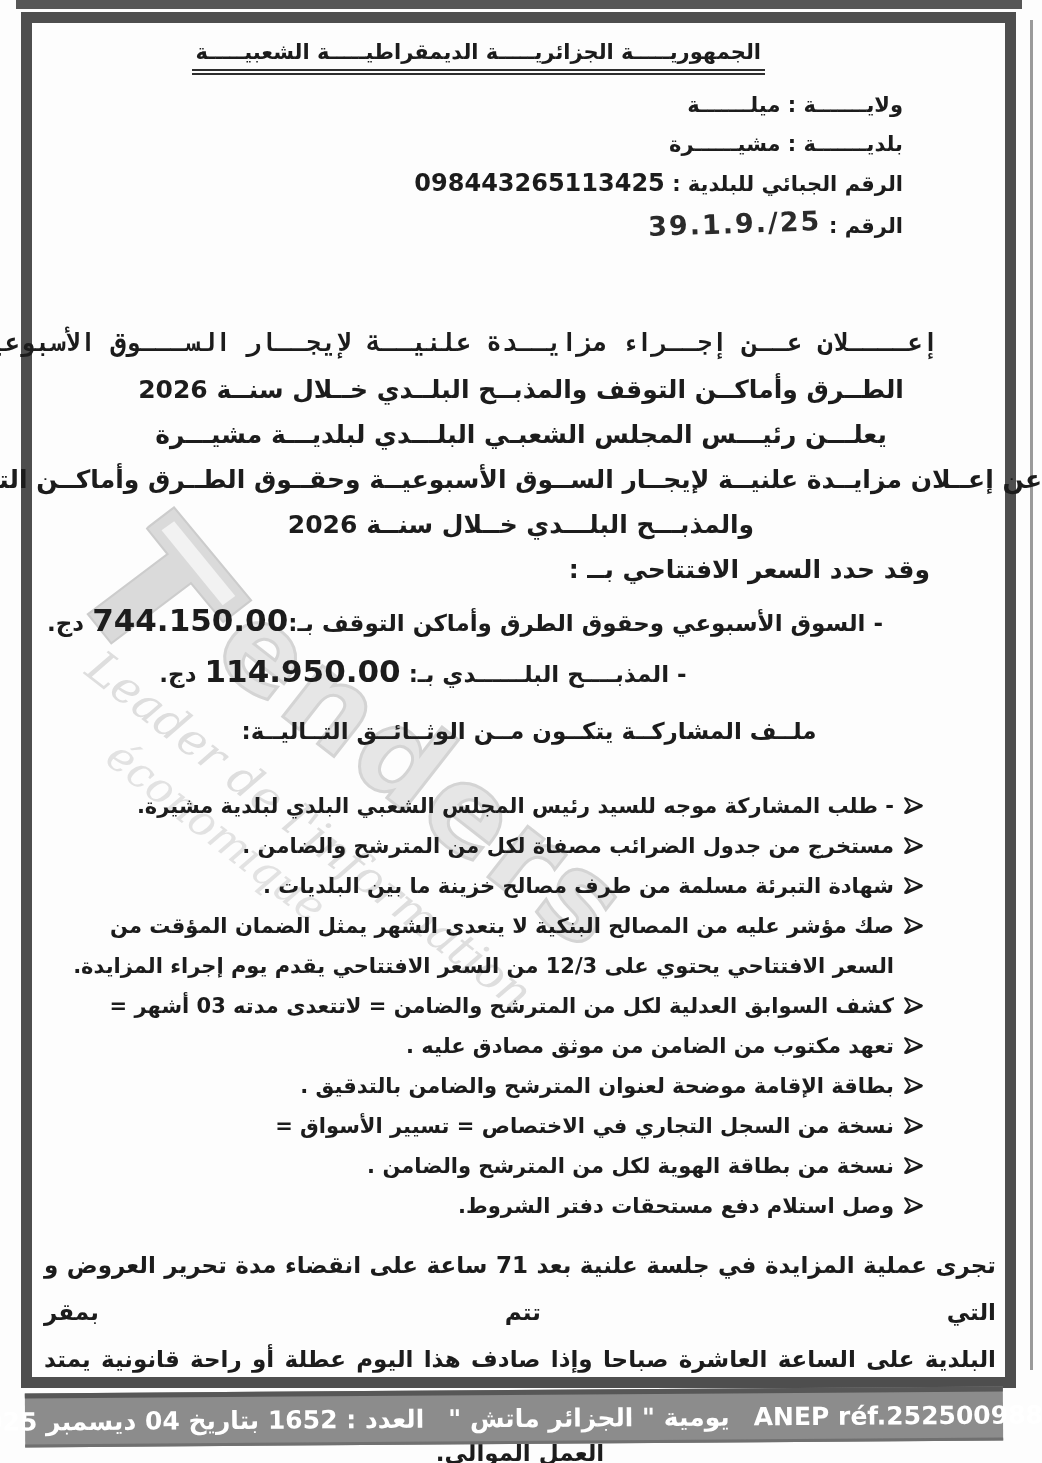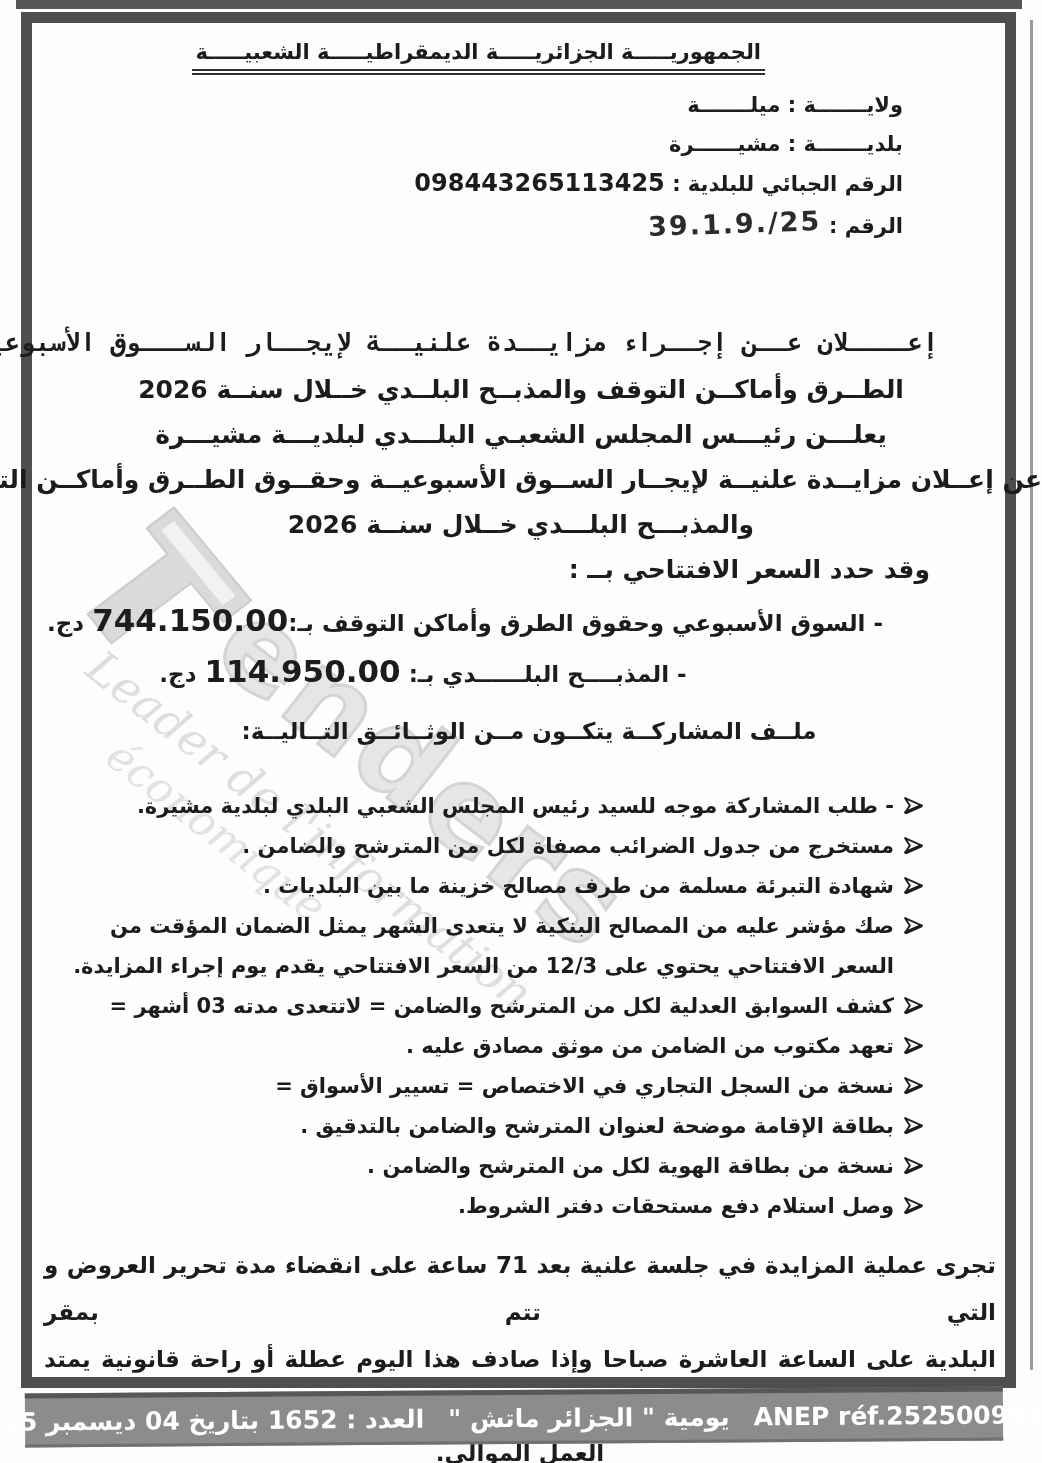--- a/index.html
+++ b/index.html
@@ -166,28 +166,28 @@
           <path d="M2 1 L18 8 L2 15 L6.5 8 Z" fill="none" stroke="#1b1b1b" stroke-width="1.8" stroke-linejoin="round"></path>
           <path d="M2 15 L18 8" stroke="#1b1b1b" stroke-width="3.2"></path>
         </svg>
       <span class="txt">تعهد مكتوب من الضامن من موثق مصادق عليه .</span>
     </div>
     <div class="doc-item">
       <svg class="bullet" viewBox="0 0 20 16">
           <path d="M2 1 L18 8 L2 15 L6.5 8 Z" fill="none" stroke="#1b1b1b" stroke-width="1.8" stroke-linejoin="round"></path>
           <path d="M2 15 L18 8" stroke="#1b1b1b" stroke-width="3.2"></path>
         </svg>
+      <span class="txt">بطاقة الإقامة موضحة لعنوان المترشح والضامن بالتدقيق .</span>
+    </div>
+    <div class="doc-item">
+      <svg class="bullet" viewBox="0 0 20 16">
+          <path d="M2 1 L18 8 L2 15 L6.5 8 Z" fill="none" stroke="#1b1b1b" stroke-width="1.8" stroke-linejoin="round"></path>
+          <path d="M2 15 L18 8" stroke="#1b1b1b" stroke-width="3.2"></path>
+        </svg>
       <span class="txt">نسخة من السجل التجاري في الاختصاص = تسيير الأسواق =</span>
-    </div>
-    <div class="doc-item">
-      <svg class="bullet" viewBox="0 0 20 16">
-          <path d="M2 1 L18 8 L2 15 L6.5 8 Z" fill="none" stroke="#1b1b1b" stroke-width="1.8" stroke-linejoin="round"></path>
-          <path d="M2 15 L18 8" stroke="#1b1b1b" stroke-width="3.2"></path>
-        </svg>
-      <span class="txt">بطاقة الإقامة موضحة لعنوان المترشح والضامن بالتدقيق .</span>
     </div>
     <div class="doc-item">
       <svg class="bullet" viewBox="0 0 20 16">
           <path d="M2 1 L18 8 L2 15 L6.5 8 Z" fill="none" stroke="#1b1b1b" stroke-width="1.8" stroke-linejoin="round"></path>
           <path d="M2 15 L18 8" stroke="#1b1b1b" stroke-width="3.2"></path>
         </svg>
       <span class="txt">نسخة من بطاقة الهوية لكل من المترشح والضامن .</span>
     </div>
     <div class="doc-item">
       <svg class="bullet" viewBox="0 0 20 16">

